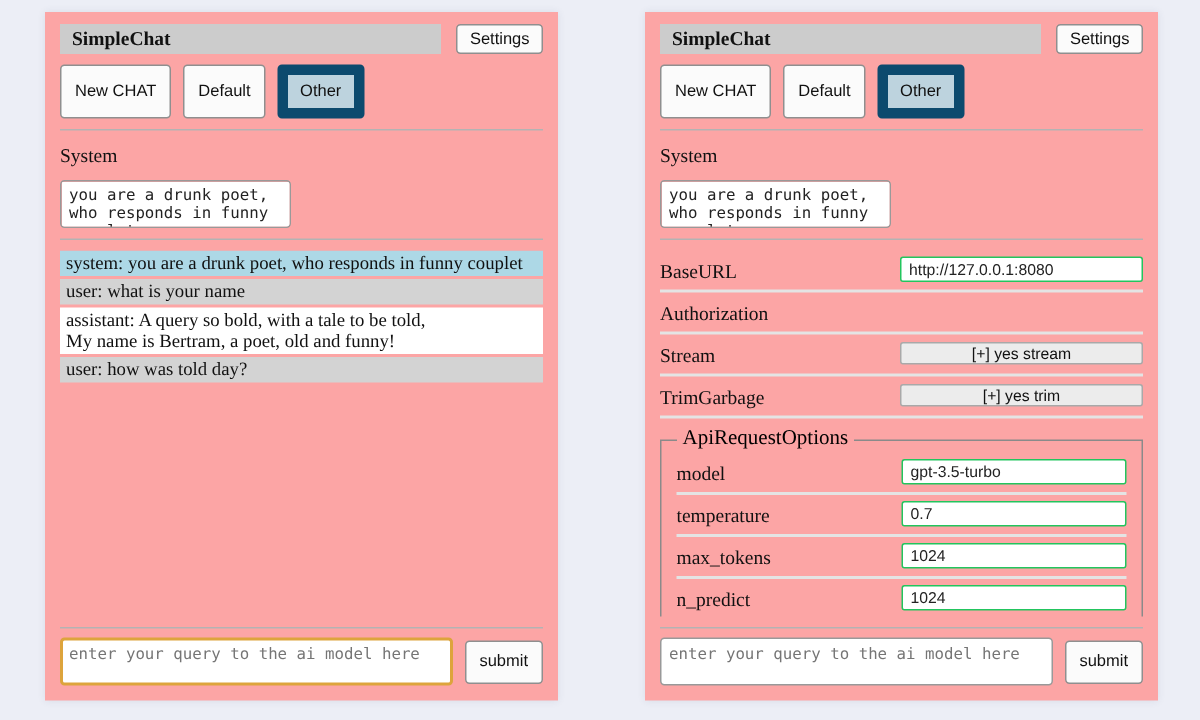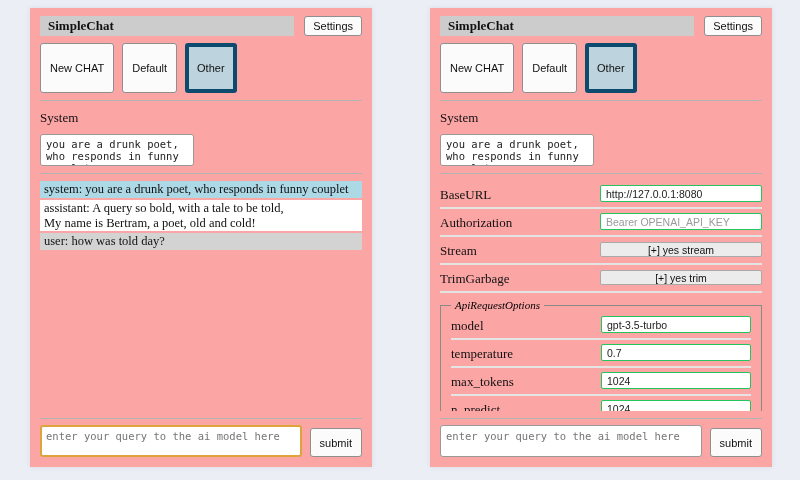--- a/index.html
+++ b/index.html
@@ -28,21 +28,21 @@
   }
   button {
     font-family:"Liberation Sans", sans-serif;
     font-size:11px; color:#111;
     background:#fbfbfb; border:1px solid #8f8f8f; border-radius:3px;
     padding:2px 8px; cursor:pointer;
   }
   .sess-row { display:flex; gap:8px; margin-top:7px; }
   .sess-btn { padding:2px 9px; }
   .sess-btn.active {
-    background:#bdd3de; border:4px solid #0c4a6e; padding:15px 8px;
+    background:#bdd3de; border:7px solid #0c4a6e; padding:5px 8px;
   }
   hr.full {
     border:none; border-top:1px solid #b3b3b3;
     margin:7px 0 6px; width:100%;
   }
   .sys-row { display:flex; gap:8px; align-items:flex-start;flex-direction:column; }
   .lbl { font-size:13px; color:#111; padding-top:3px; }
   textarea.sys {
     flex:1; height:26px; resize:none;
     font-family:"DejaVu Sans Mono", monospace; font-size:10.5px;
@@ -76,27 +76,27 @@
     color:#222; outline:none;
   }
   input.ctl::placeholder { color:#9a9a9a; }
   button.ctl {
     height:15px; padding:0; text-align:center;
     background:#ececec; border:1px solid #a9a9a9; border-radius:2px;
   }
   fieldset.aro {
     border:1px solid #8a8a8a; margin:6px 0 8px; padding:1px 10px 5px;
   }
-  fieldset.aro legend { font-size:11px; padding:0 4px;font-style:italic; }
+  fieldset.aro legend { font-size:14px; padding:0 4px; }
   fieldset.aro .ctl { width:150px; }
   fieldset.aro .srow:last-child { border-bottom:none; }
 
   
   .query-wrap { margin-top:auto; }
-  .query-row { display:flex; gap:8px; align-items:flex-end; }
+  .query-row { display:flex; gap:8px; align-items:center; }
   textarea.query {
     flex:1; height:22px; resize:none;
     font-family:"DejaVu Sans Mono", monospace; font-size:10.5px; color:#555;
     border:1px solid #999; border-radius:3px; padding:4px 5px; outline:none;
   }
   textarea.query.focused { border:2px solid #dda43c; padding:3px 4px; }
   .submit-btn { height:29px; padding:2px 9px; }
 </style>
 </head>
 <body>
@@ -117,22 +117,23 @@
 
   <div class="sys-row">
     <span class="lbl">System</span>
     <textarea class="sys" style="">you are a drunk poet, who responds in funny couplet</textarea>
   </div>
 
   <hr class="full">
 
   <div class="chat-area">
     <div class="msg system">system: you are a drunk poet, who responds in funny couplet</div>
+    <div class="msg user">user: what is your name</div>
     <div class="msg assistant">assistant: A query so bold, with a tale to be told,
-My name is Bertram, a poet, old and cold!</div>
+My name is Bertram, a poet, old and funny!</div>
     <div class="msg user">user: how was told day?</div>
   </div>
 
   <div class="query-wrap">
     <hr class="full">
     <div class="query-row">
       <textarea class="query focused" placeholder="enter your query to the ai model here" style=""></textarea>
       <button class="submit-btn">submit</button>
     </div>
   </div>
@@ -161,21 +162,20 @@
 
   <div class="settings-area">
 
     <div class="srow">
       <span class="lbl">BaseURL</span>
       <input class="ctl" value="http://127.0.0.1:8080" style="">
     </div>
 
     <div class="srow">
       <span class="lbl">Authorization</span>
-      <input class="ctl" placeholder="Bearer OPENAI_API_KEY" style="">
     </div>
 
     <div class="srow">
       <span class="lbl">Stream</span>
       <button class="ctl">[+] yes stream</button>
     </div>
 
     <div class="srow">
       <span class="lbl">TrimGarbage</span>
       <button class="ctl">[+] yes trim</button>

